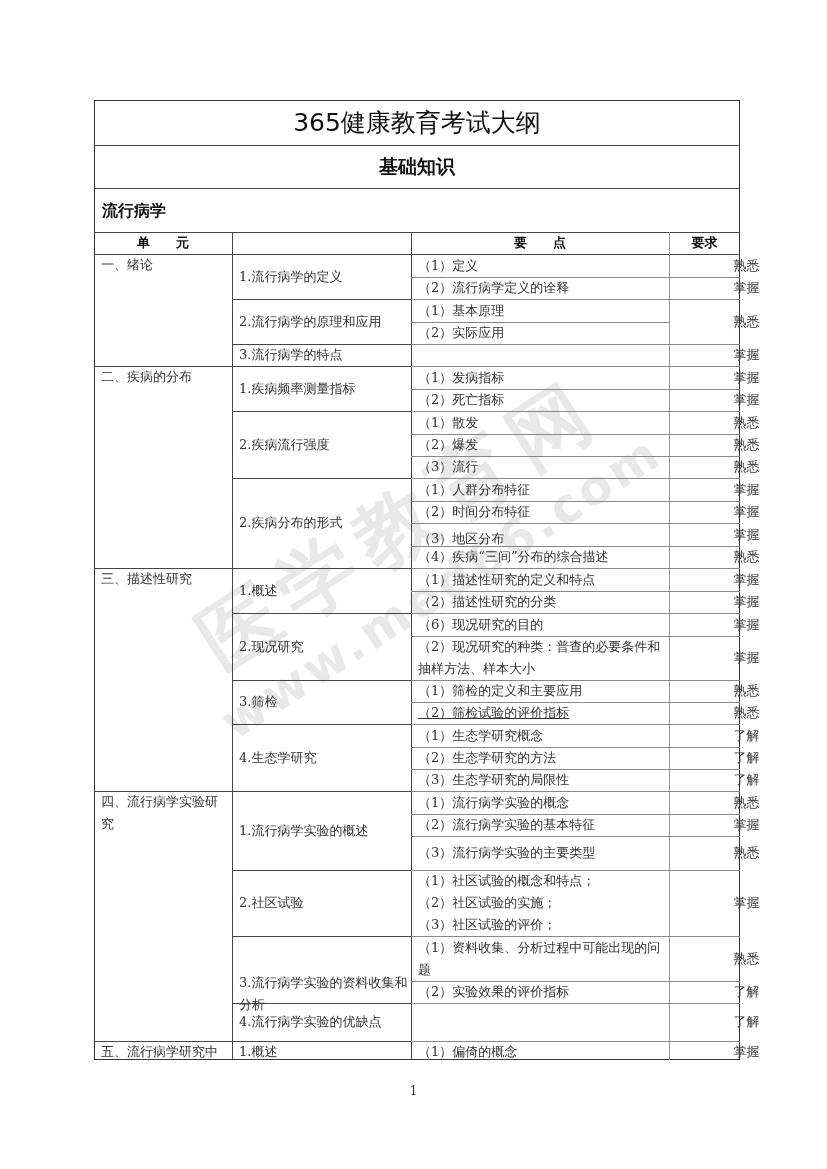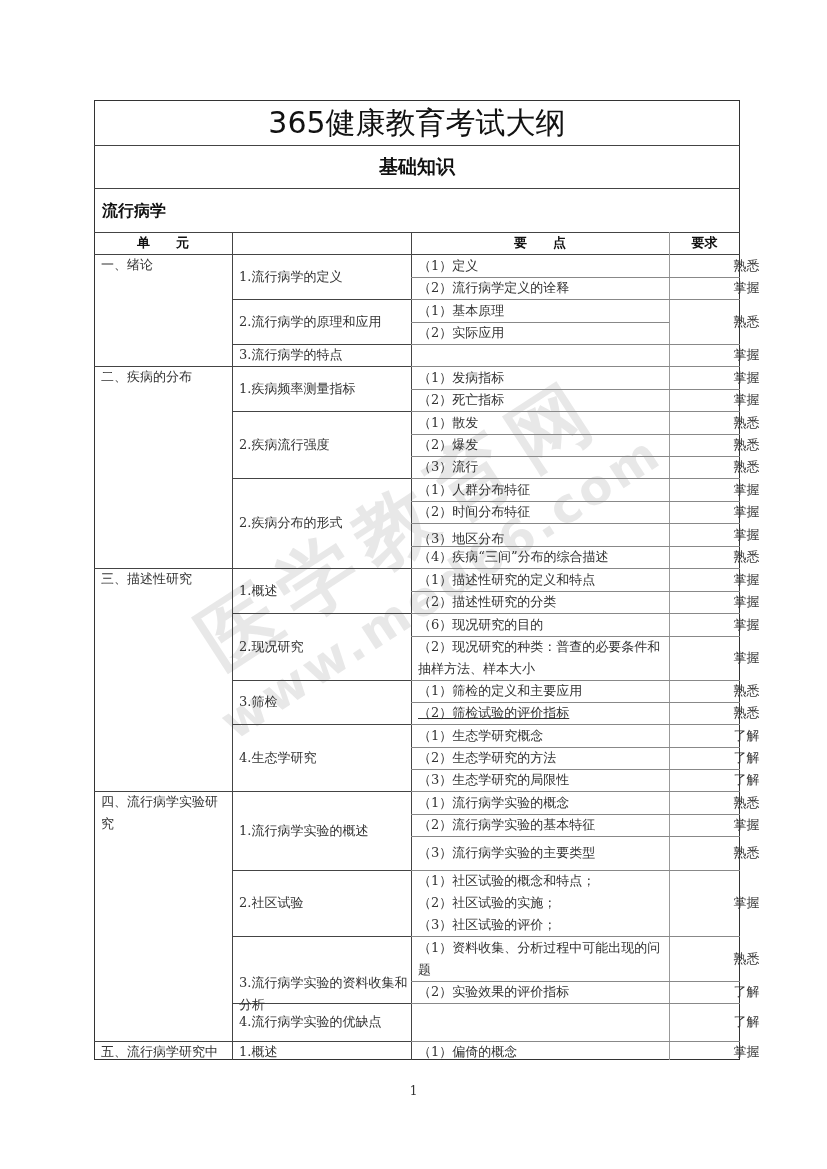--- a/index.html
+++ b/index.html
@@ -10,21 +10,21 @@
          border:1px solid #333; box-sizing:border-box; }
   .hline { position:absolute; height:0; border-top:1px solid #444; }
   .hline.light { border-top-color:#888; }
   .vline { position:absolute; width:0; border-left:1px solid #444; }
   .vline.light { border-left-color:#999; }
   .txt { position:absolute; font-size:13px; line-height:22px; white-space:nowrap; color:#333; }
   .txt.wrap { white-space:normal; }
   .center { text-align:center;margin-left:42px; }
   .title { position:absolute; left:94px; top:100px; width:646px; height:45px;
            text-align:center; font-family:"DejaVu Sans", "Liberation Sans", sans-serif;
-           font-size:30px; line-height:45px; color:#111; }
+           font-size:25px; line-height:45px; color:#111; }
   .subtitle { position:absolute; left:94px; top:145px; width:646px; height:43px;
               text-align:center; font-size:19px; font-weight:bold; line-height:43px; color:#111; }
   .section { position:absolute; left:102px; top:188px; height:44px; font-size:16px;
              font-weight:bold; line-height:46px; color:#111; }
   .hdr { position:absolute; top:232px; height:22px; font-size:13px; font-weight:bold;
          line-height:22px; text-align:center; color:#111; }
   .watermark { position:absolute; left:170px; top:470px; width:520px; height:200px;
                transform:rotate(-33deg); transform-origin:center; pointer-events:none;
                color:rgba(150,150,150,0.22); font-family:"DejaVu Sans", sans-serif; }
   .wm1 { font-size:78px; font-weight:bold; letter-spacing:14px; line-height:90px; display:block; text-align:center; }

